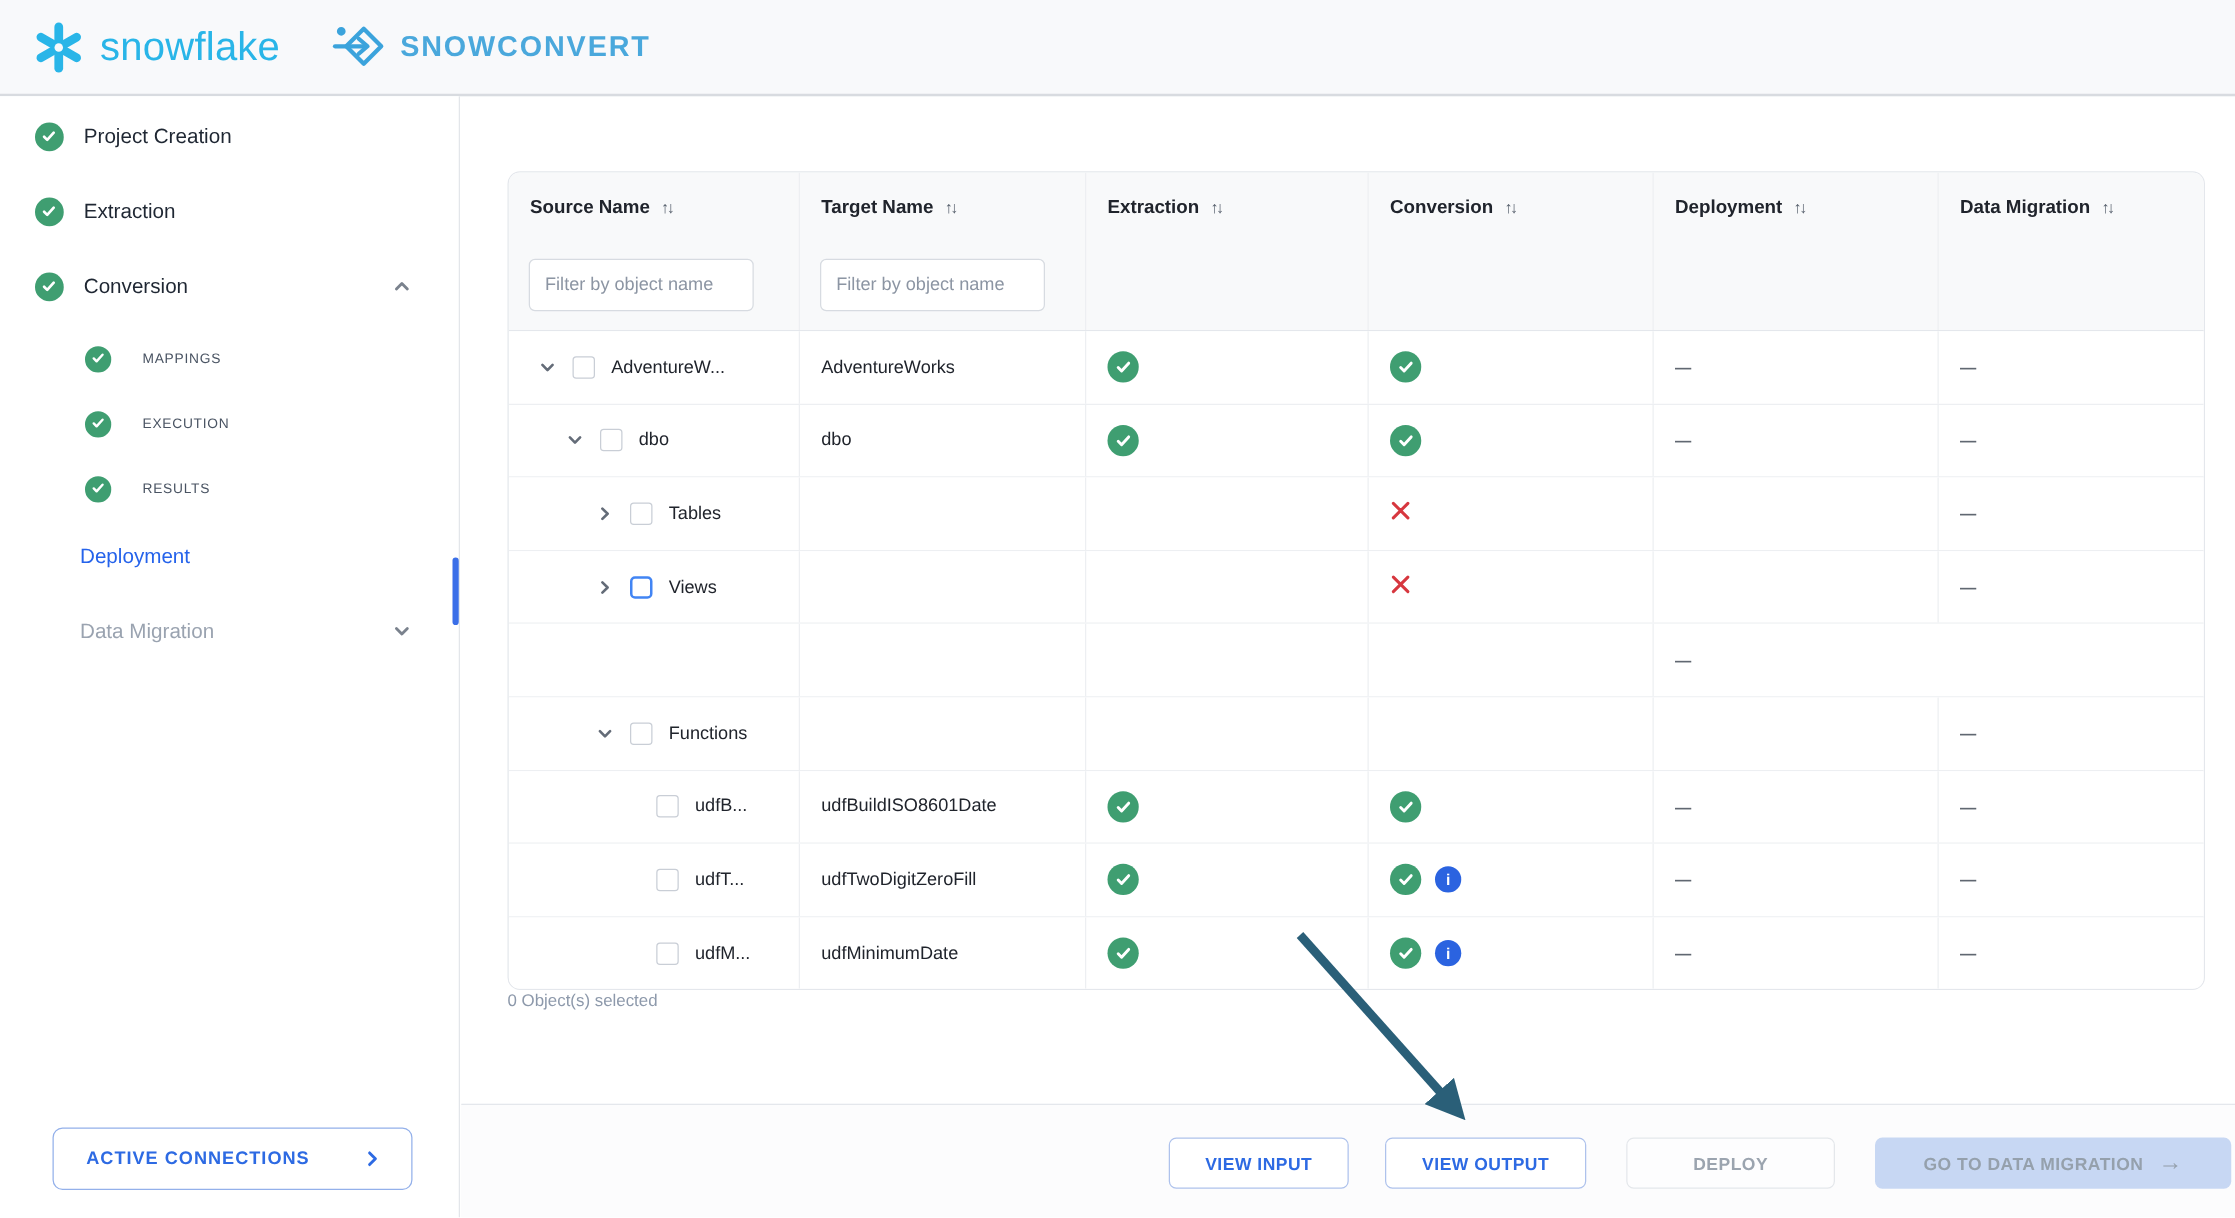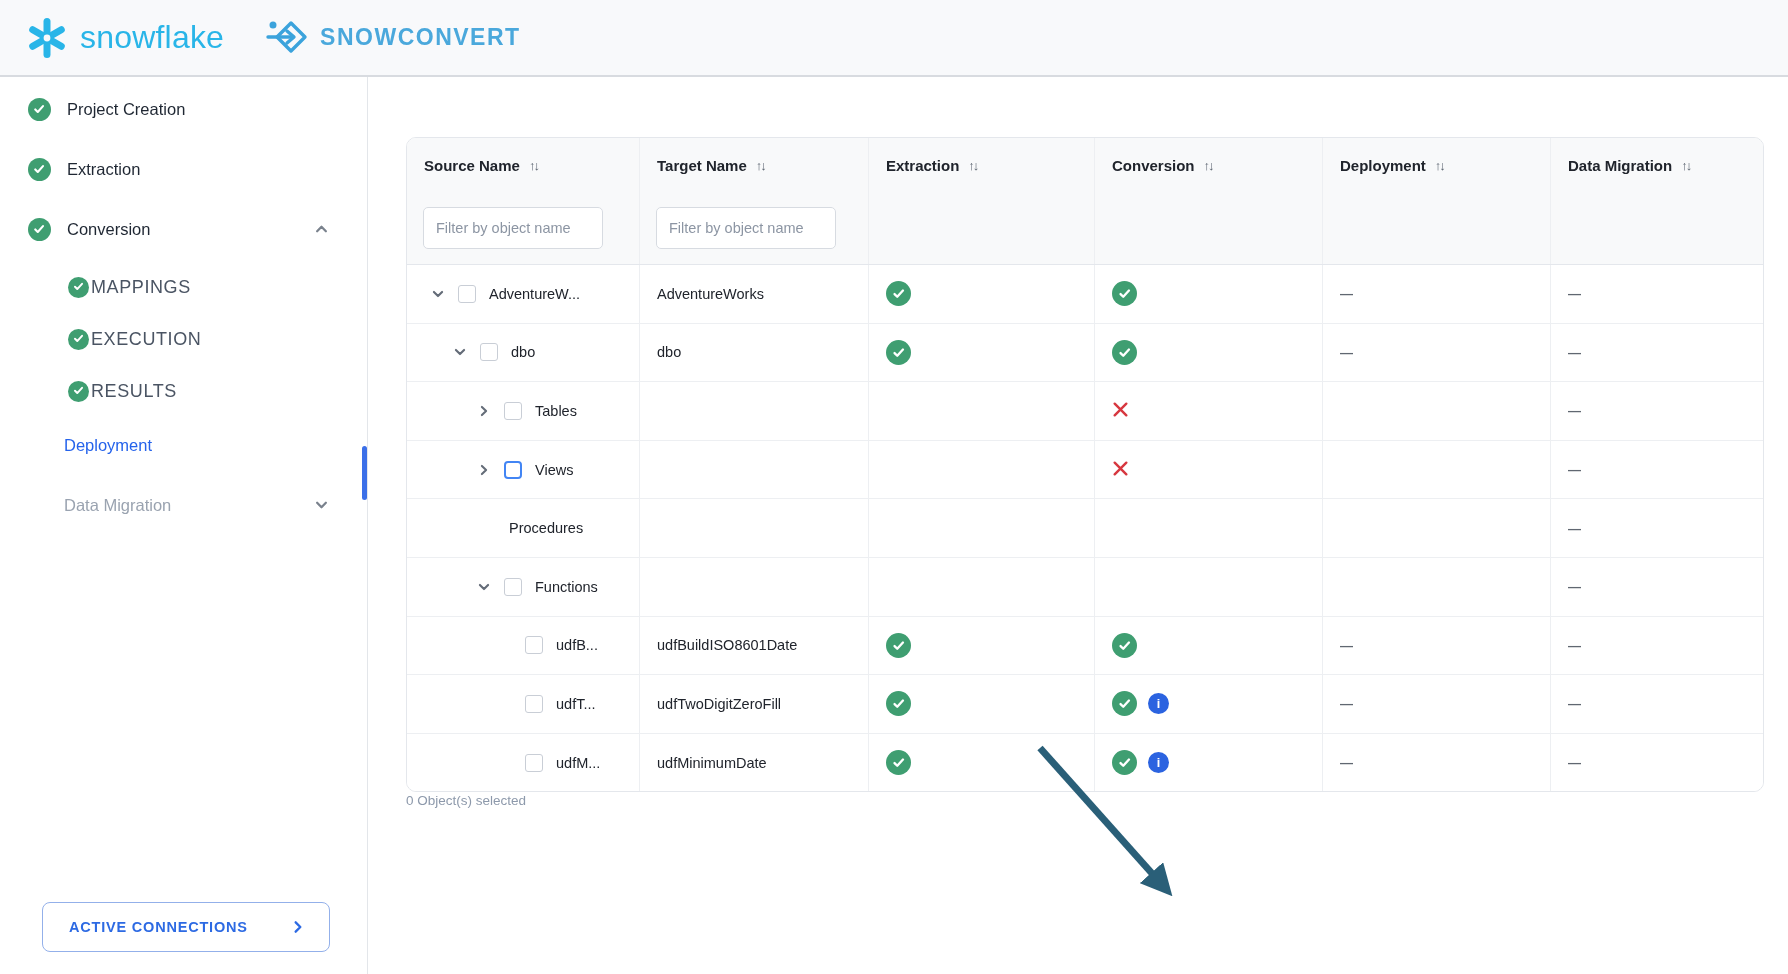--- a/index.html
+++ b/index.html
@@ -20,21 +20,21 @@
   .sc-word { font-size:23px; color:#4aa8dc; font-weight:700; letter-spacing:1.5px; }
 
   
   .sidebar {
     position:absolute; left:0; top:77px; width:368px; height:897px;
     background:#fff; border-right:1px solid #e3e6ea;
   }
   .nav { padding-top:12px; }
   .nav-item { display:flex; align-items:center; cursor:pointer; position:relative; }
   .nav-item.main { height:40px; margin-bottom:20px; padding-left:28px; gap:16px; font-size:16.5px; color:#1f2733; }
-  .nav-item.sub  { height:36px; margin-bottom:16px; padding-left:68px; gap:2px; font-size:18px; color:#4a5463; letter-spacing:.6px; }
+  .nav-item.sub  { height:36px; margin-bottom:16px; padding-left:68px; gap:25px; font-size:11px; color:#4a5463; letter-spacing:.6px; }
   .nav-item.active   { height:40px; margin-top:16px; padding-left:64px; font-size:16.5px; color:#2563eb; font-weight:500; }
   .nav-item.disabled { height:40px; margin-top:20px; padding-left:64px; font-size:16.5px; color:#9aa3b0; }
   .nav-chev { position:absolute; right:38px; top:50%; transform:translateY(-50%); display:inline-flex; }
   .check-circle { border-radius:50%; background:#3f9e71; display:inline-flex; align-items:center; justify-content:center; flex:none; }
   .active-bar { position:absolute; right:0px; top:369px; width:5px; height:54px; background:#3b6fe8; border-radius:3px; }
   .active-connections {
     position:absolute; left:42px; top:825px; width:288px; height:50px;
     background:#fff; border:1.5px solid #93b0ea; border-radius:8px;
     display:flex; align-items:center; justify-content:space-between;
     padding:0 24px 0 26px; color:#2d6ae3; font-size:14.5px; font-weight:600;
@@ -357,23 +357,20 @@
             <span><svg width="17" height="17" viewBox="0 0 14 14">
                 <path d="M2.2 2.2l9.6 9.6M11.8 2.2L2.2 11.8" stroke="#d7373f" stroke-width="2" stroke-linecap="round"></path>
               </svg></span>
           </div>
           <div class="cell"></div>
           <div class="cell">
             <span class="dash">—</span>
           </div>
         </div>
         <div class="trow grid-row">
-          <div class="cell src-cell" style="padding-left: 102px;">
-            <span>Procedures</span>
-          </div>
           <div class="cell">
             <span></span>
           </div>
           <div class="cell"></div>
           <div class="cell"></div>
           <div class="cell"></div>
           <div class="cell">
             <span class="dash">—</span>
           </div>
         </div>
@@ -484,20 +481,29 @@
           </div>
           <div class="cell">
             <span class="dash">—</span>
           </div>
         </div>
       </div>
   </div>
 
   <div class="summary">0 Object(s) selected</div>
 
+  <div class="footer-bar">
+    <button class="btn outline-blue" id="btn-view-input">VIEW INPUT</button>
+    <button class="btn outline-blue" id="btn-view-output">VIEW OUTPUT</button>
+    <button class="btn outline-disabled" id="btn-deploy">DEPLOY</button>
+    <button class="btn filled-disabled" id="btn-goto-dm">
+      <span>GO TO DATA MIGRATION</span>
+      <span class="fwd-arrow">→</span>
+    </button>
+  </div>
 </div>
 
 <svg class="annotation-layer" width="1788" height="974">
   <defs>
     <marker id="ah" markerWidth="4.5" markerHeight="4.5" refX="1.2" refY="2.25" orient="auto">
       <path d="M0 0 L4.5 2.25 L0 4.5 z" fill="#2a5f78"></path>
     </marker>
   </defs>
   <line x1="1040" y1="748" x2="1157" y2="879" stroke="#2a5f78" stroke-width="7" marker-end="url(#ah)"></line>
 </svg>

